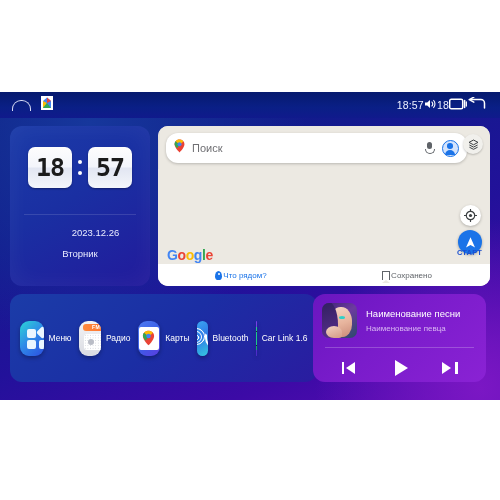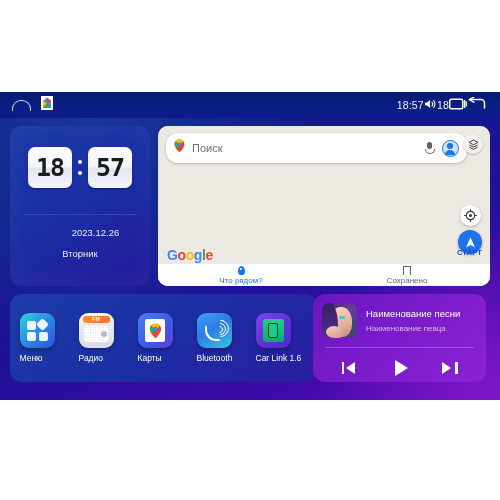--- a/index.html
+++ b/index.html
@@ -103,21 +103,21 @@
   #google-logo { position: absolute; left: 9px; bottom: 23px; font-size: 14px;
                  font-weight: 700; letter-spacing: -.4px; }
   #google-logo span:nth-child(1){color:#4285F4}
   #google-logo span:nth-child(2){color:#EA4335}
   #google-logo span:nth-child(3){color:#FBBC05}
   #google-logo span:nth-child(4){color:#4285F4}
   #google-logo span:nth-child(5){color:#34A853}
   #google-logo span:nth-child(6){color:#EA4335}
   #map-tabs { position: absolute; left: 0; bottom: 0; width: 100%; height: 22px;
               background: #ffffff; display: flex; }
-  .map-tab { flex: 1; display: flex; flex-direction: column; align-items: center;
+  .map-tab { flex: 1; display: flex; flex-direction: row; align-items: center;
              justify-content: center; gap: 1px; }
   .map-tab .lbl { font-size: 8px; }
   .map-tab.active .lbl { color: #1a73e8; }
   .map-tab .lbl { color: #5f6368; }
   .pin-ico { width: 7px; height: 9px; background: #1a73e8;
              border-radius: 50% 50% 50% 50%/60% 60% 40% 40%; position: relative; }
   .pin-ico::after { content:""; position:absolute; left:2.2px; top:2px; width:2.6px; height:2.6px;
                     border-radius:50%; background:#ffffff; }
   .bm-ico { width: 6px; height: 8px; border: 1.2px solid #5f6368; border-bottom: none;
             position: relative; }
@@ -125,21 +125,21 @@
                    border-left: 4.2px solid transparent; border-right: 4.2px solid transparent;
                    border-bottom: 3px solid #ece9e2; }
 
   
   #dock {
     position: absolute; left: 10px; top: 202px;
     width: 295px; height: 88px; border-radius: 12px;
     background: linear-gradient(140deg, #1b3ca8 0%, #1b2ea4 50%, #2a1ca0 100%);
     display: flex; align-items: center; justify-content: space-around; padding: 0 6px;
   }
-  .app { width: 52px; display: flex; flex-direction: column; align-items: flex-start; gap: 5px; }
+  .app { width: 52px; display: flex; flex-direction: row; align-items: center; gap: 5px; }
   .app-ico { width: 35px; height: 35px; border-radius: 9px; position: relative;
              box-shadow: 0 2px 4px rgba(0,0,0,.3); overflow: hidden; }
   .app-lbl { font-size: 8.5px; color: #ffffff; white-space: nowrap; }
 
   .ico-menu { background: linear-gradient(135deg,#2bd6d6 0%,#2f8ae8 48%,#2b4fe0 100%); }
   .ico-menu .sq { position:absolute; background:#eaf6ff; border-radius:2px; }
   .ico-menu .s1{left:7px; top:8px; width:9px; height:9px;}
   .ico-menu .s2{left:7px; top:19px; width:9px; height:9px;}
   .ico-menu .s3{left:19px; top:19px; width:9px; height:9px;}
   .ico-menu .dia{position:absolute; left:18px; top:7px; width:9px; height:9px; background:#eaf6ff;

